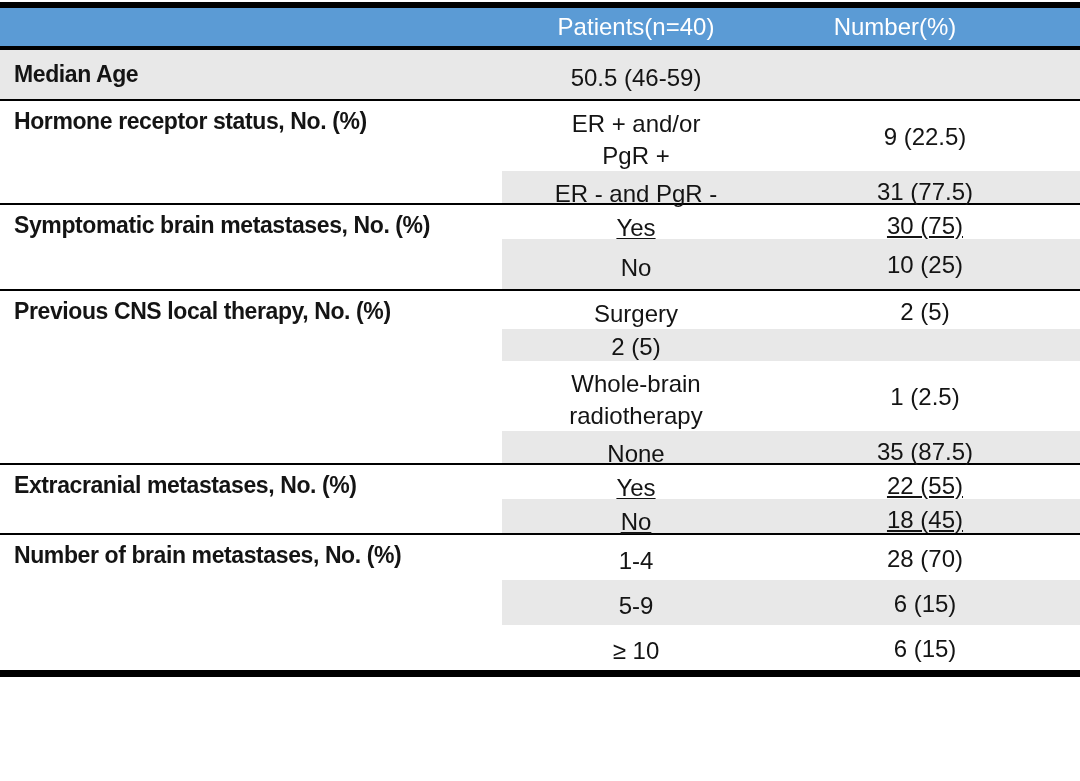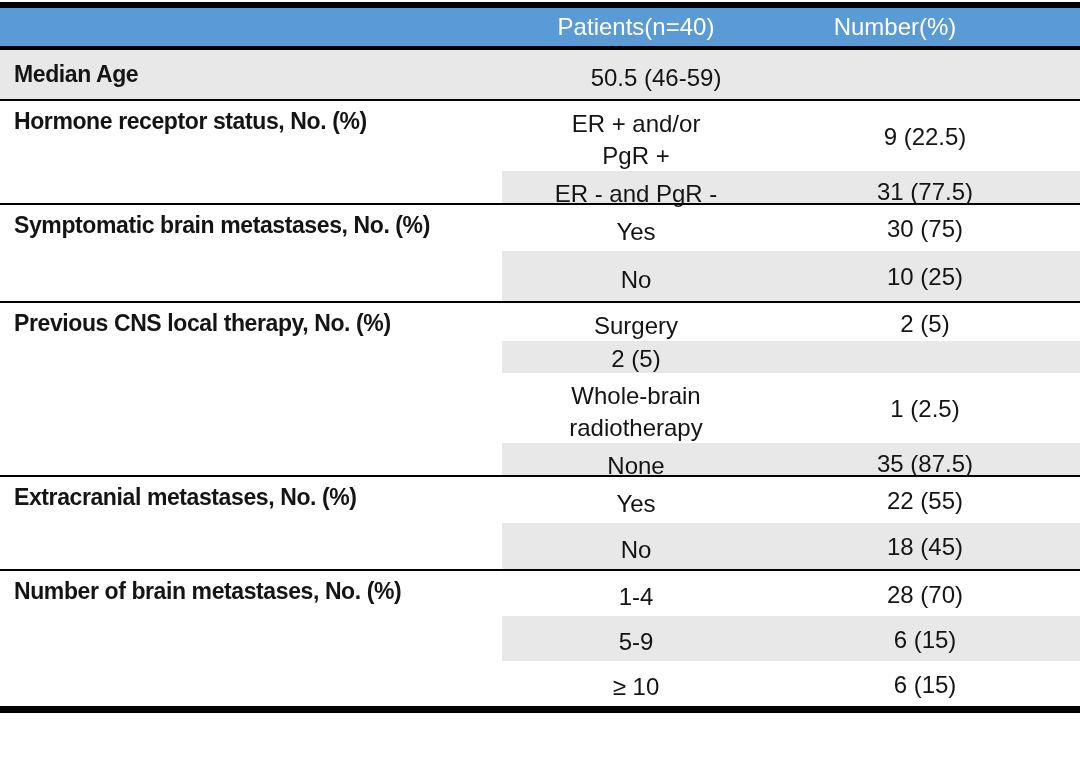--- a/index.html
+++ b/index.html
@@ -35,41 +35,41 @@
     grid-template-columns: 502px 1fr;
     border-bottom: 2px solid #000000;
   }
   .sect-label {
     font-weight: bold;
     font-size: 23px;
     letter-spacing: -0.4px;
     padding: 7px 0 0 14px;
     line-height: 1.2;
   }
-  .sect-median { background: #E8E8E8; gap: 20px; }
+  .sect-median { background: #E8E8E8; }
   .sect-median .sect-label { padding-top: 0; display: flex; align-items: center; }
 
   .rows { display: flex; flex-direction: column; }
   .row { display: grid; grid-template-columns: 268px 1fr; }
   .row.shaded { background: #E8E8E8; }
 
   .sub, .num {
     font-size: 24px;
     display: flex;
     align-items: center;
     justify-content: center;
     text-align: center;
     line-height: 1.3;
   }
   .sub { padding-top: 7px; white-space: pre-line; }
   .num { padding-top: 2px; }
 
   .r38 { height: 38px; }
   .r45 { height: 45px; }
-  .r46 { height: 46px; }
+  .r46 { height: 34px; text-decoration: underline; }
   .r48 { height: 32px; }
   .r49 { height: 49px; }
   .r50 { height: 50px; }
   .r70 { height: 70px; }
 
   .bottom-bar { height: 7px; background: #000000; }
 </style>
 </head>
 <body>
 

